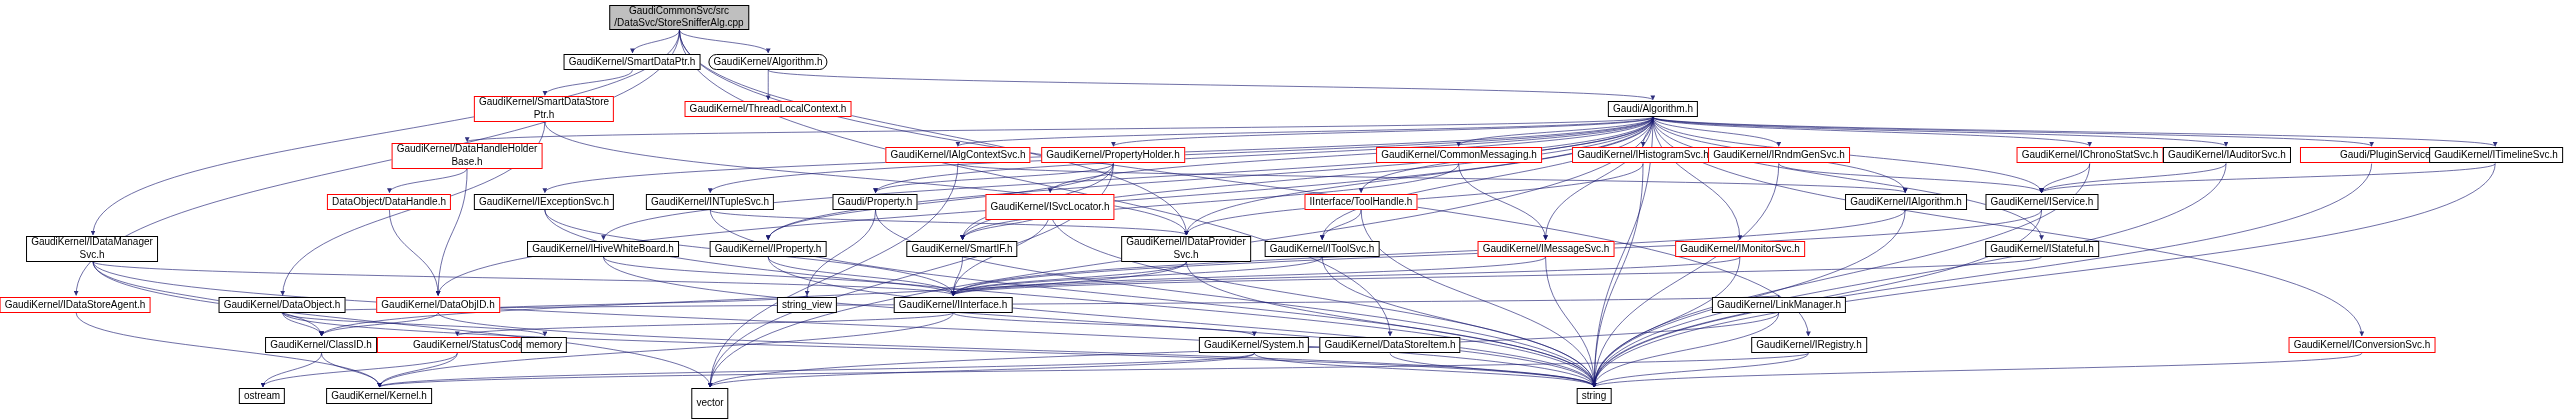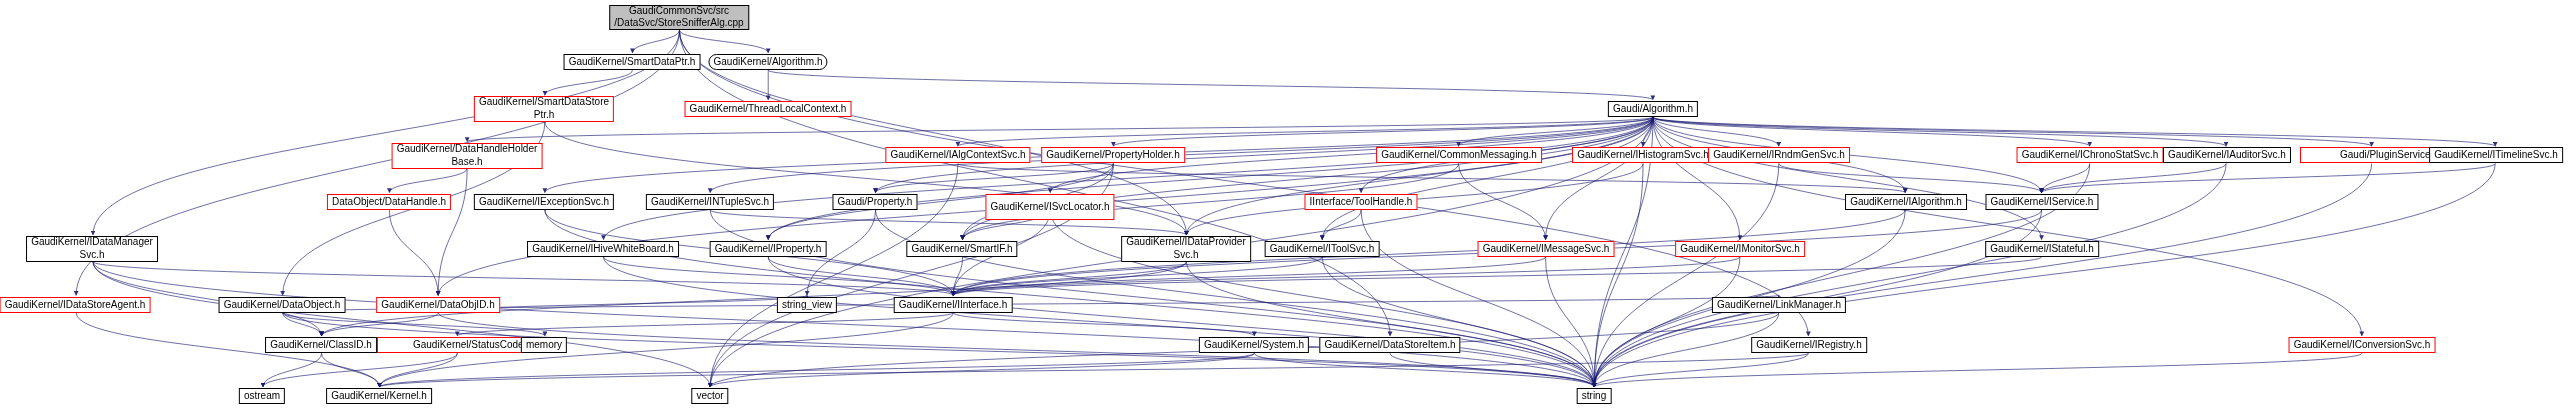--- a/index.html
+++ b/index.html
@@ -305,21 +305,21 @@
       </div>
       <div class="node truncated" style="left: 2362px; top: 337px; height: 16.3px;">
         <div class="node-line">GaudiKernel/IConversionSvc.h</div>
       </div>
       <div class="node normal" style="left: 262px; top: 388px; height: 16.3px;">
         <div class="node-line">ostream</div>
       </div>
       <div class="node normal" style="left: 379px; top: 388px; height: 16.3px;">
         <div class="node-line">GaudiKernel/Kernel.h</div>
       </div>
-      <div class="node normal" style="left: 710px; top: 388px; height: 16px;">
+      <div class="node normal" style="left: 710px; top: 388px; height: 31px;">
         <div class="node-line">vector</div>
       </div>
       <div class="node normal" style="left: 1594px; top: 388px; height: 16.3px;">
         <div class="node-line">string</div>
       </div>
     </div>
 </div>
 
 
 </body></html>

